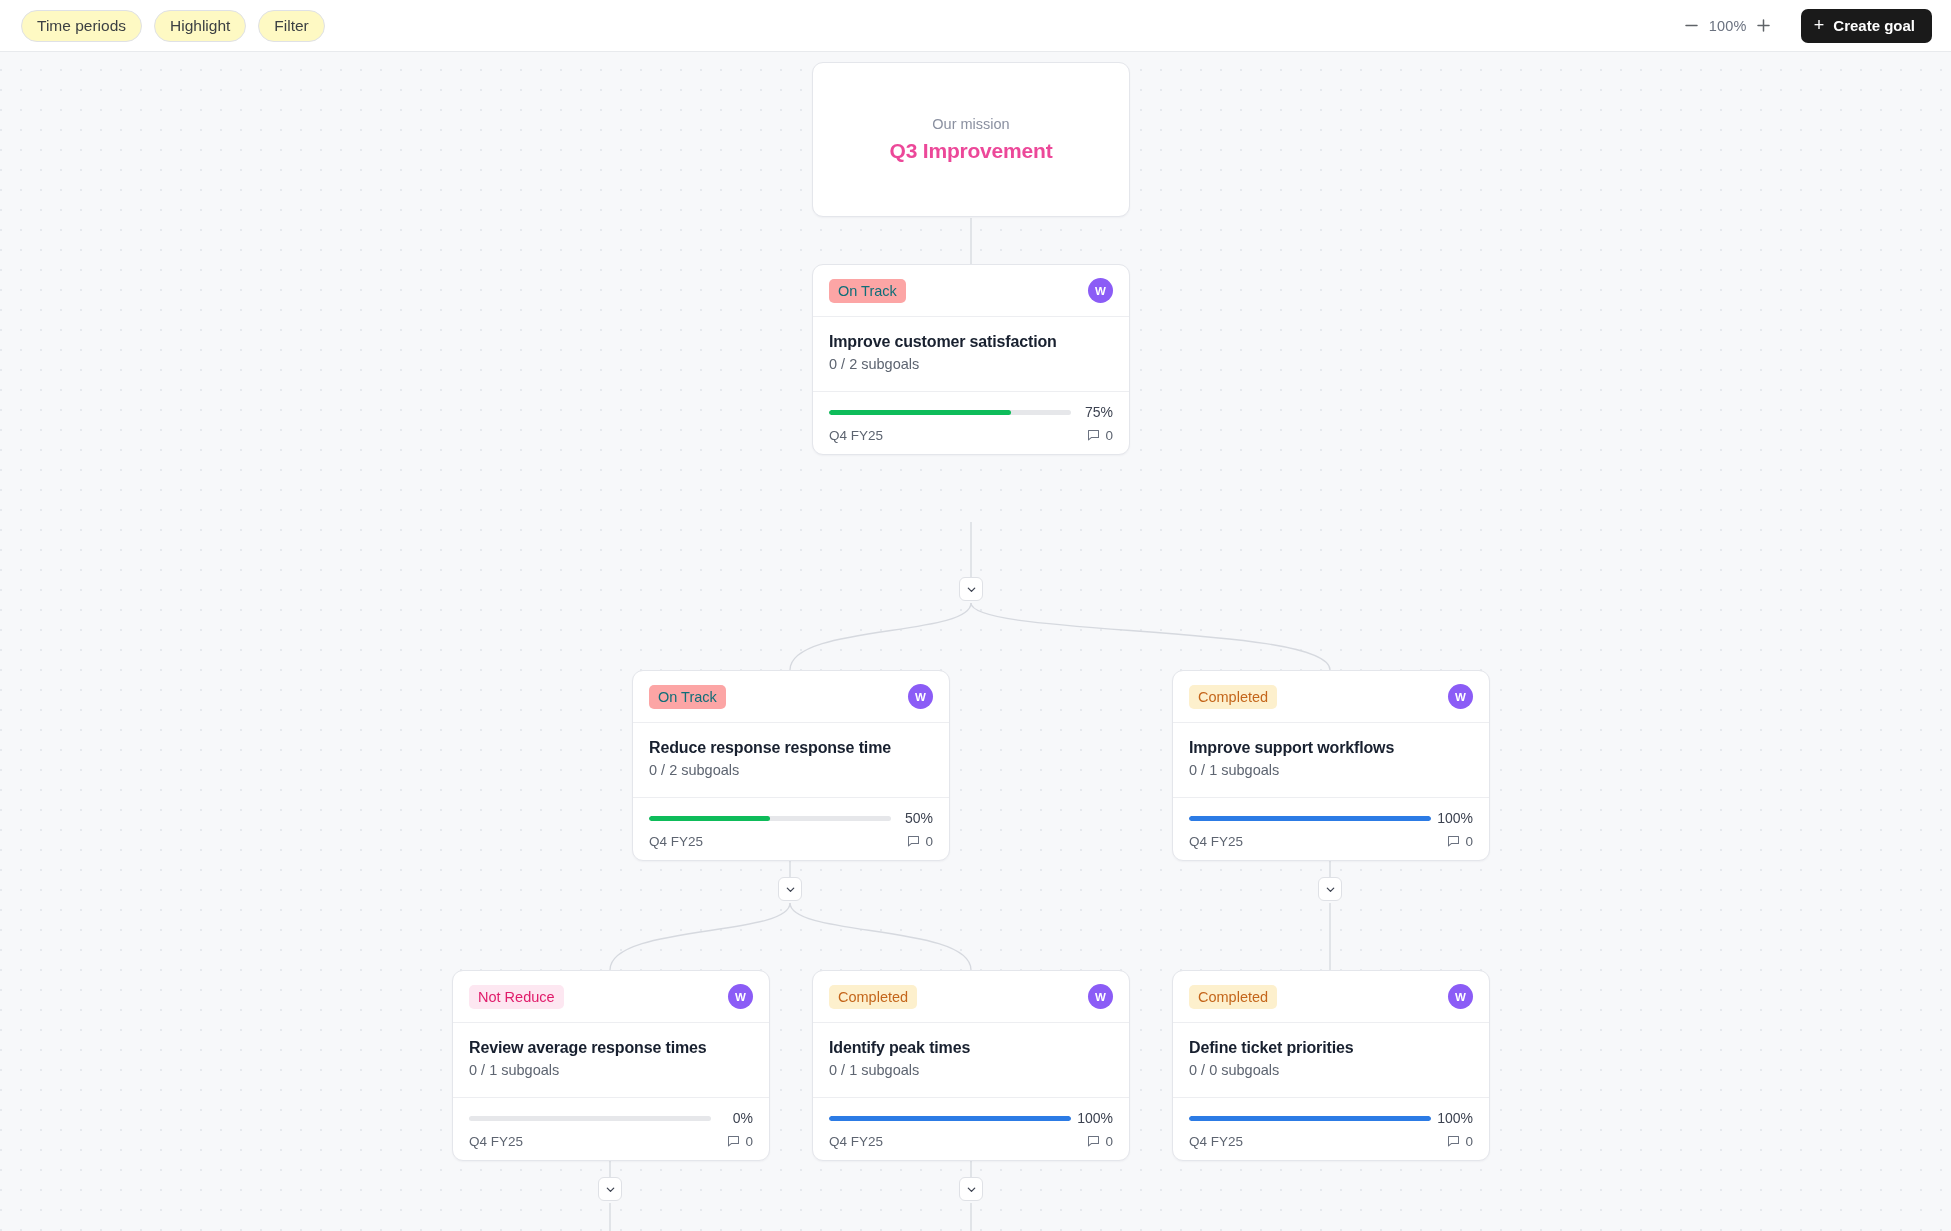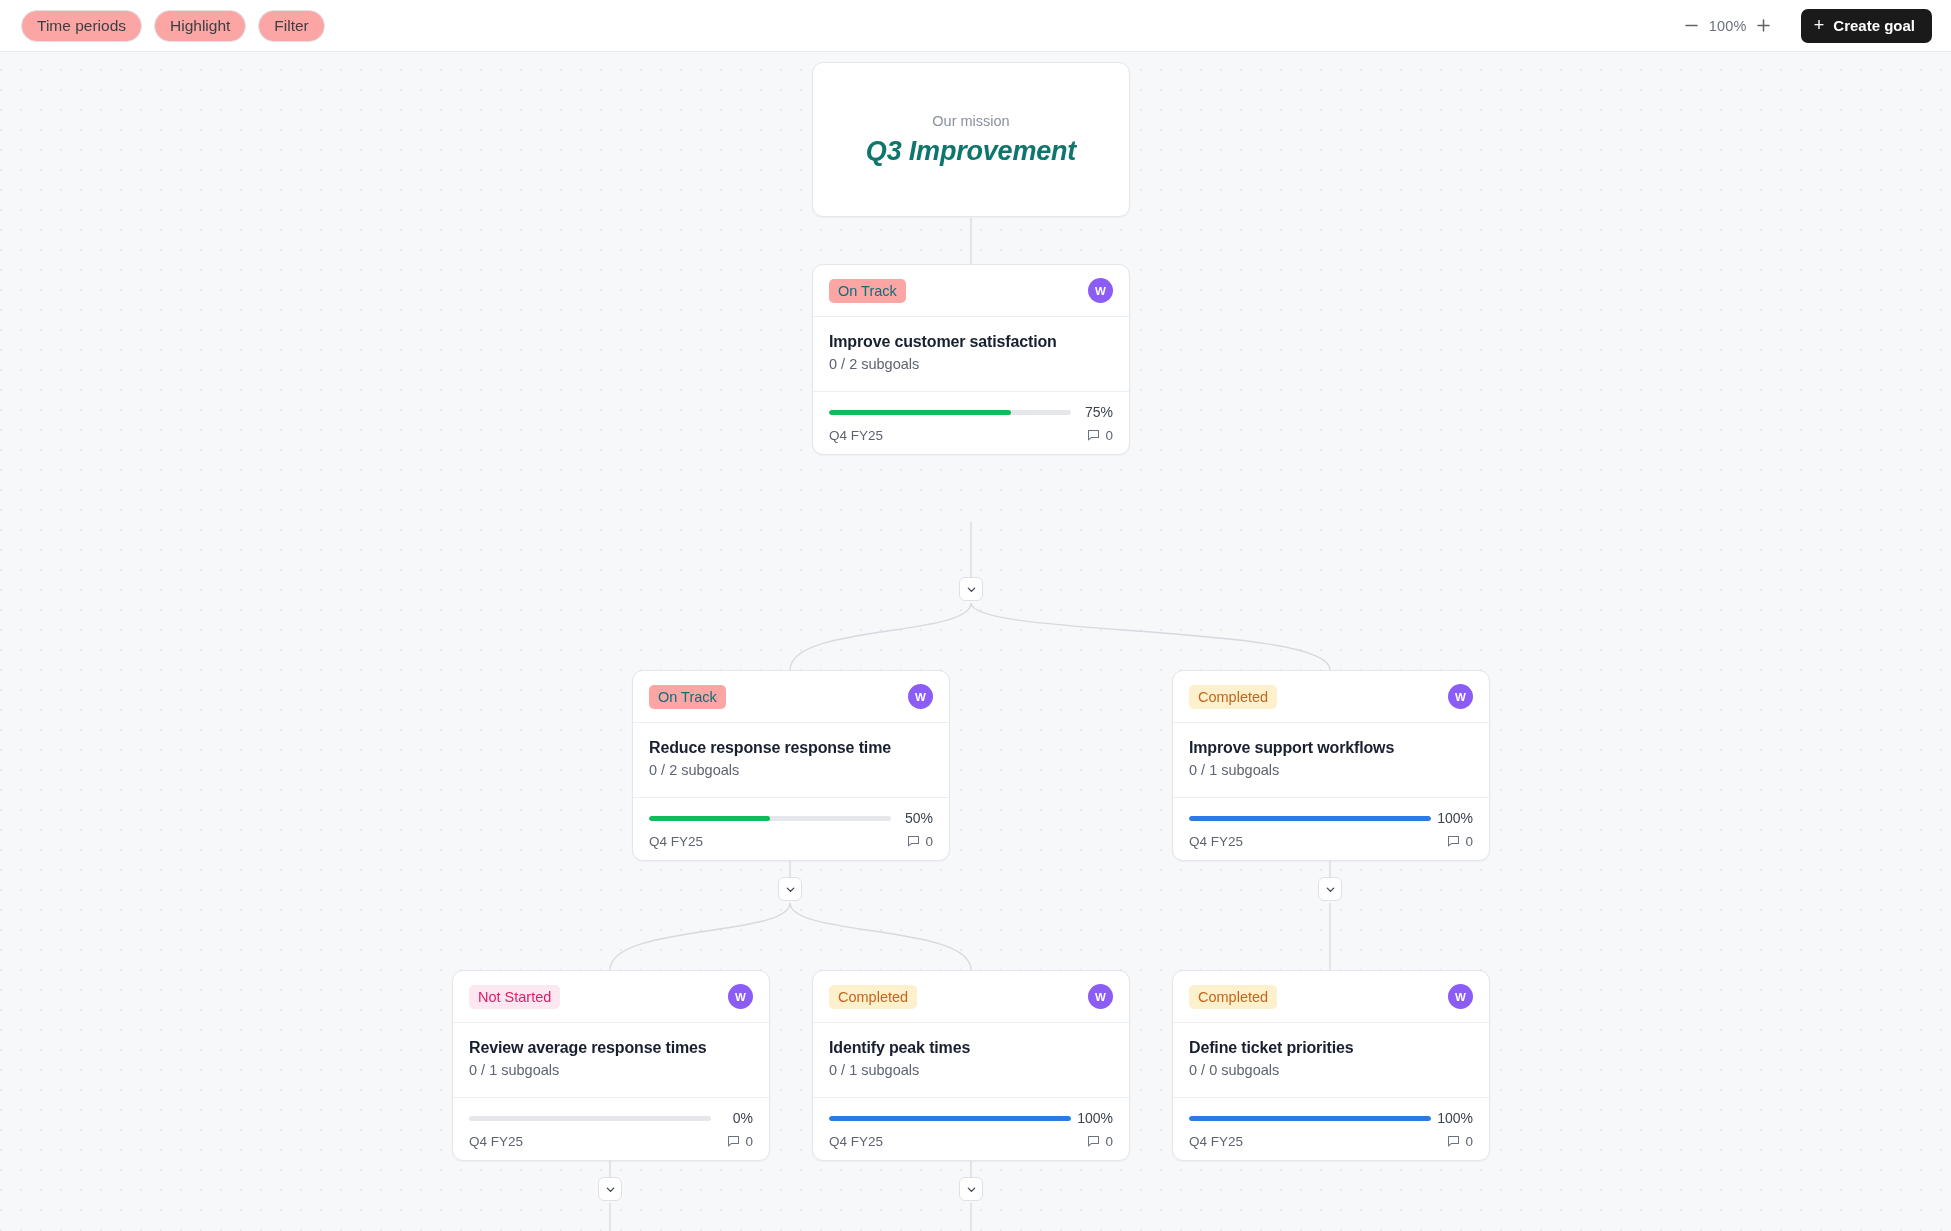--- a/index.html
+++ b/index.html
@@ -28,21 +28,21 @@
     display: flex;
     align-items: center;
     gap: 12px;
     padding-left: 21px;
   }
   .pill-btn {
     height: 32px;
     padding: 0 15px;
     border: 1px solid #dfe1e6;
     border-radius: 17px;
-    background: #fca5a5;
+    background: #fef9c3;
     color: #3c4043;
     font-size: 15.5px;
     font-family: "Liberation Sans", sans-serif;
     display: flex;
     align-items: center;
     justify-content: center;
     cursor: pointer;
     white-space: nowrap;
   }
   #toolbar-right {
@@ -131,25 +131,24 @@
     justify-content: center;
     z-index: 10;
     box-shadow: 0 1px 2px rgba(16,24,40,.04);
   }
   #mission-label {
     font-size: 14.5px;
     color: #8a90a0;
     margin-bottom: 7px;
   }
   #mission-title {
-    font-size: 27px;
+    font-size: 21px;
     font-weight: bold;
-    color: #0f766e;
+    color: #ec4899;
     letter-spacing: -.2px;
-    font-style: italic;
   }
 
   
   .goal-card {
     position: absolute;
     width: 318px;
     background: #ffffff;
     border: 1px solid #e4e6eb;
     border-radius: 11px;
     z-index: 10;
@@ -434,21 +433,21 @@
       </svg>
   </div>
   <div class="toggle-btn" style="left:1318px; top:825px;">
     <svg width="11" height="11" viewBox="0 0 12 12">
         <path d="M2.5 4.5 L6 8 L9.5 4.5" fill="none" stroke="#3c4250" stroke-width="1.4" stroke-linecap="round" stroke-linejoin="round"></path>
       </svg>
   </div>
 
   <div class="goal-card" style="left:452px; top:918px;">
     <div class="card-head">
-      <span class="status-badge status-not-started">Not Started</span>
+      <span class="status-badge status-not-started">Not Reduce</span>
       <span class="avatar">W</span>
     </div>
     <div class="card-body">
       <div class="goal-title">Review average response times</div>
       <div class="goal-subgoals">0 / 1 subgoals</div>
     </div>
     <div class="card-foot">
       <div class="progress-row">
         <div class="progress-track">
           <div class="progress-fill" style="width: 0%; background: transparent;"></div>

